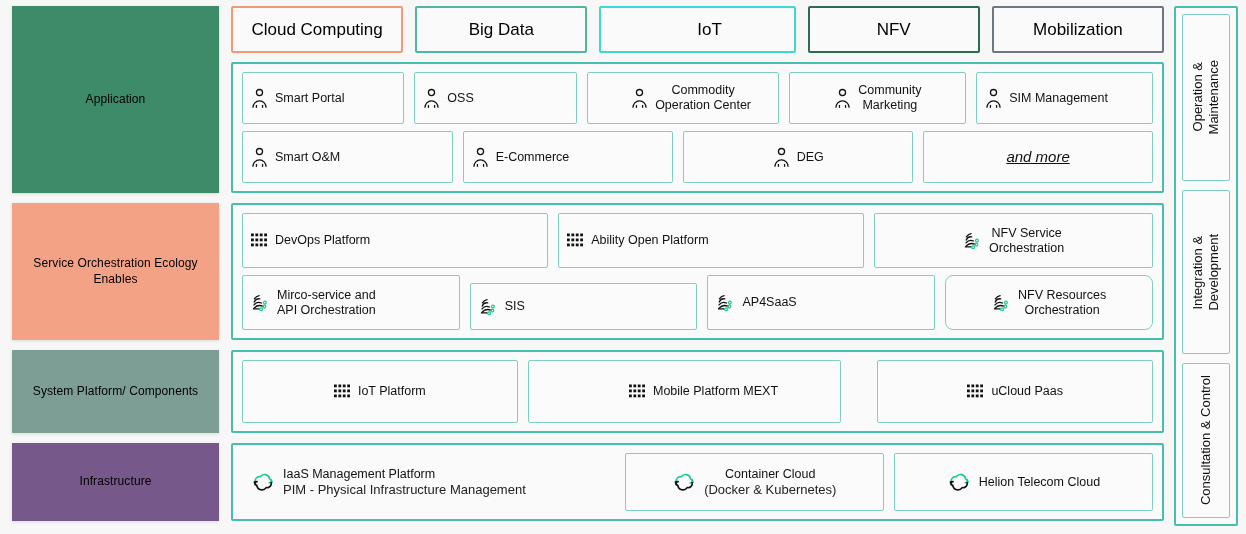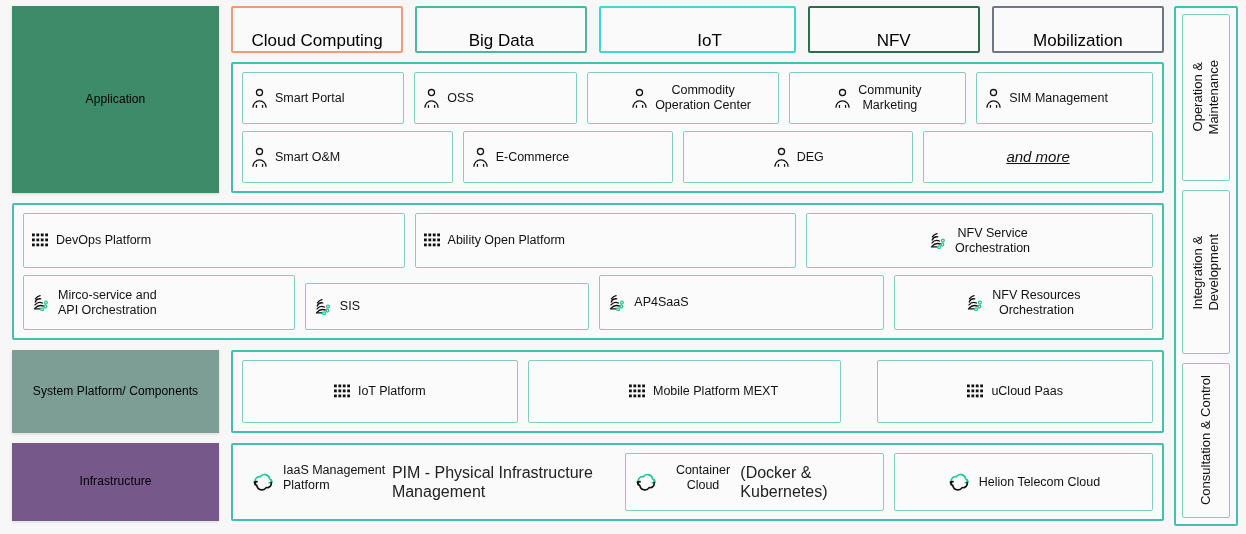--- a/index.html
+++ b/index.html
@@ -106,21 +106,21 @@
     gap: 12px;
     flex: 0 0 47px;
     margin-bottom: 9px;
   }
   .chip {
     flex: 1 1 0;
     border: 2px solid #888;
     background: #fafafa;
     border-radius: 2px;
     display: flex;
-    align-items: flex-end;
+    align-items: center;
     justify-content: center;
     font-size: 17px;
     color: #000;
   }
 
   
   .rail {
     flex: 0 0 64px;
     border: 2px solid #47BFAC;
     background: #fafafa;
@@ -149,22 +149,22 @@
     white-space: pre-line;
   }
 
   
   .icon { flex: 0 0 auto; display: block; }
   .ic-person  { width: 17px; height: 21px; }
   .ic-grid    { width: 17px; height: 15px; }
   .ic-orch    { width: 19px; height: 20px; }
   .ic-cloud   { width: 25px; height: 20px; }
 
-  .two-line { display: flex; flex-direction: row; }
-  .sub { font-size: 16px; color: #222; }
+  .two-line { display: flex; flex-direction: column; }
+  .sub { font-size: 13px; color: #222; }
   .andmore { font-style: italic; text-decoration: underline; font-size: 15px; }
 </style>
 </head>
 <body>
 
 <div id="board">
 
   <div class="stack">
 
     <div class="layer l-app">
@@ -269,20 +269,25 @@
               </div>
               <div class="cell center" style="flex: 1.1 1 0px;">
                 <span class="cell-text andmore">and more</span>
               </div>
             </div>
           </div>
       </div>
     </div>
 
     <div class="layer l-service">
+      <div class="layer-label" style="background: rgb(244, 162, 133);">
+        <span>Service
+Orchestration
+Ecology Enables</span>
+      </div>
       <div class="layer-body">
         <div class="panel" id="panel-service-orchestration">
             <div class="row">
               <div class="cell" style="flex: 1.05 1 0px;">
                 <svg class="icon ic-grid" viewBox="0 0 17 14">
                   <rect x="0" y="0" width="2.8" height="2.8" fill="#111"></rect>
                   <rect x="4.4" y="0" width="2.8" height="2.8" fill="#111"></rect>
                   <rect x="8.8" y="0" width="2.8" height="2.8" fill="#111"></rect>
                   <rect x="13.200000000000001" y="0" width="2.8" height="2.8" fill="#111"></rect>
                   <rect x="0" y="5" width="2.8" height="2.8" fill="#111"></rect>
@@ -362,21 +367,21 @@
                   <path d="M9.2 5.6 A5.2 5.2 0 0 0 3.4 9.0" fill="none" stroke="#111" stroke-width="1.4" stroke-linecap="round"></path>
                   <path d="M3.2 12.0 A6.6 6.6 0 0 1 11.0 10.0" fill="none" stroke="#111" stroke-width="1.4" stroke-linecap="round"></path>
                   <path d="M3.0 15.6 A8.4 8.4 0 0 1 12.6 13.4" fill="none" stroke="#111" stroke-width="1.4" stroke-linecap="round"></path>
                   <line x1="2.6" y1="16.2" x2="8.6" y2="16.2" stroke="#111" stroke-width="1.4" stroke-linecap="round"></line>
                   <circle cx="14.6" cy="9.6" r="1.5" fill="none" stroke="#1CC98C" stroke-width="1.3"></circle>
                   <circle cx="14.0" cy="13.8" r="1.5" fill="none" stroke="#1CC98C" stroke-width="1.3"></circle>
                   <circle cx="10.6" cy="16.6" r="1.5" fill="none" stroke="#1CC98C" stroke-width="1.3"></circle>
                 </svg>
                 <span class="cell-text">AP4SaaS</span>
               </div>
-              <div class="cell center" style="flex: 0.95 1 0px;">
+              <div class="cell center" style="flex: 0.95 1 0px; border-radius: 8px;">
                 <svg class="icon ic-orch" viewBox="0 0 20 20">
                   <path d="M8.5 2.2 A7.4 7.4 0 0 0 3.6 5.6" fill="none" stroke="#111" stroke-width="1.4" stroke-linecap="round"></path>
                   <path d="M9.2 5.6 A5.2 5.2 0 0 0 3.4 9.0" fill="none" stroke="#111" stroke-width="1.4" stroke-linecap="round"></path>
                   <path d="M3.2 12.0 A6.6 6.6 0 0 1 11.0 10.0" fill="none" stroke="#111" stroke-width="1.4" stroke-linecap="round"></path>
                   <path d="M3.0 15.6 A8.4 8.4 0 0 1 12.6 13.4" fill="none" stroke="#111" stroke-width="1.4" stroke-linecap="round"></path>
                   <line x1="2.6" y1="16.2" x2="8.6" y2="16.2" stroke="#111" stroke-width="1.4" stroke-linecap="round"></line>
                   <circle cx="14.6" cy="9.6" r="1.5" fill="none" stroke="#1CC98C" stroke-width="1.3"></circle>
                   <circle cx="14.0" cy="13.8" r="1.5" fill="none" stroke="#1CC98C" stroke-width="1.3"></circle>
                   <circle cx="10.6" cy="16.6" r="1.5" fill="none" stroke="#1CC98C" stroke-width="1.3"></circle>
                 </svg>

